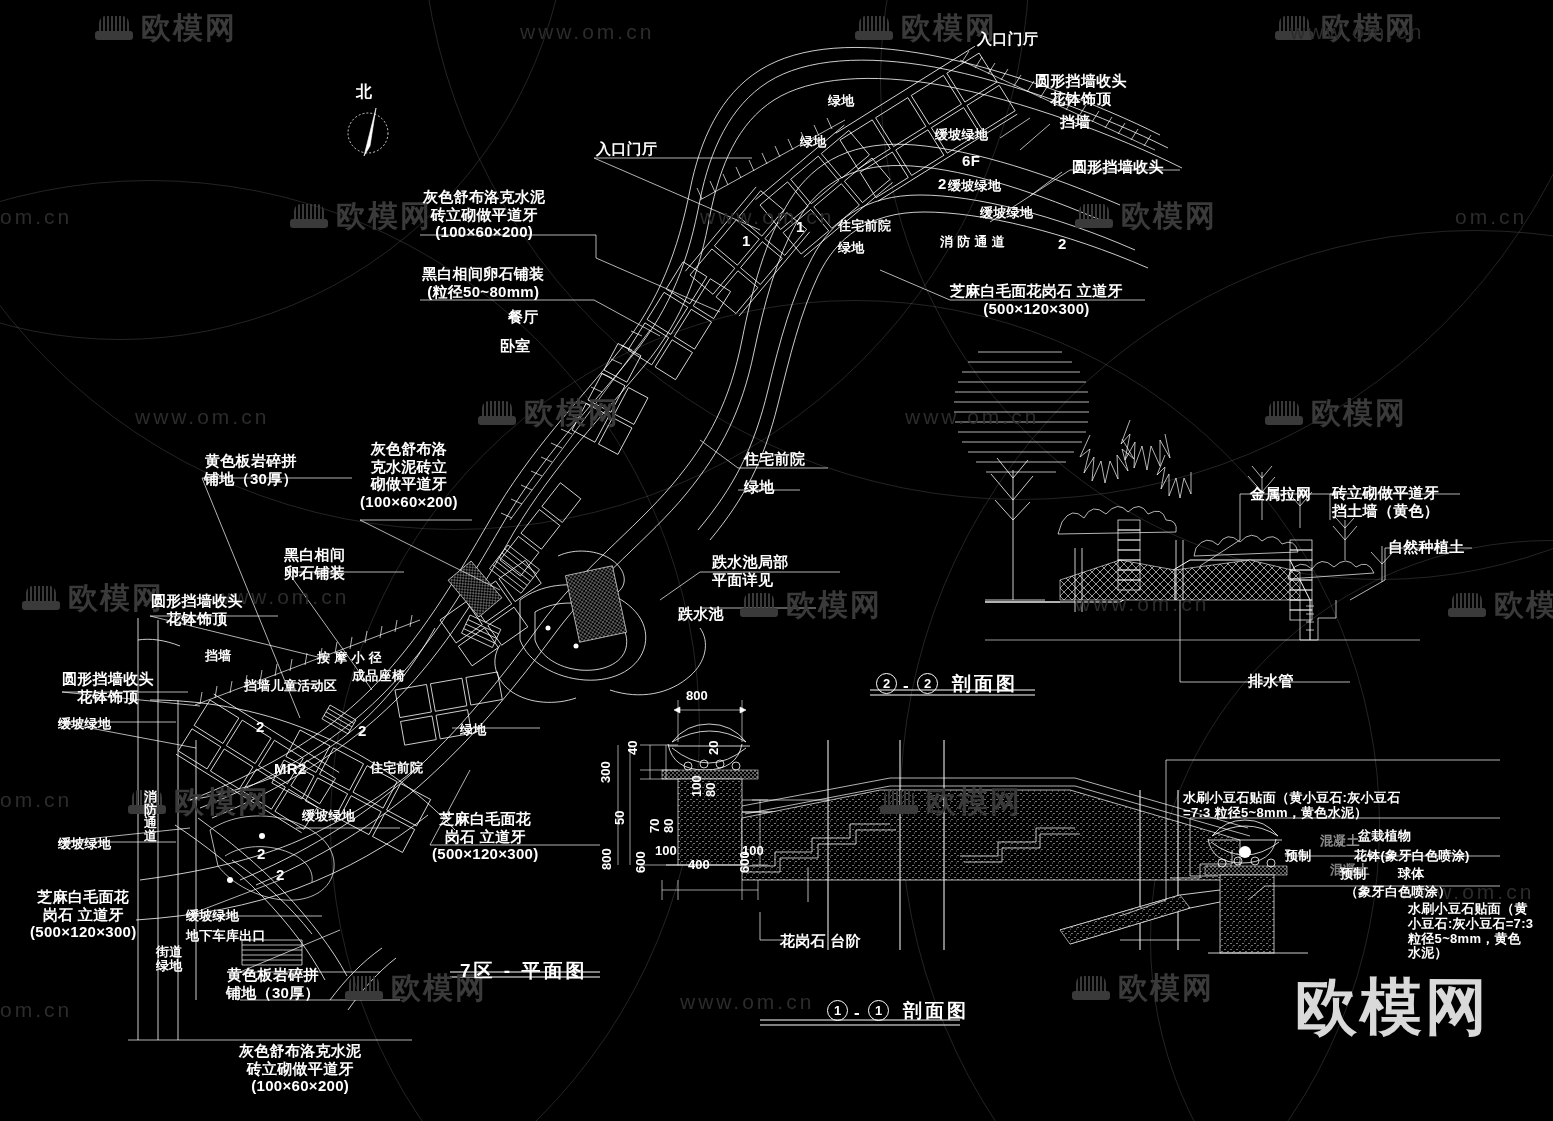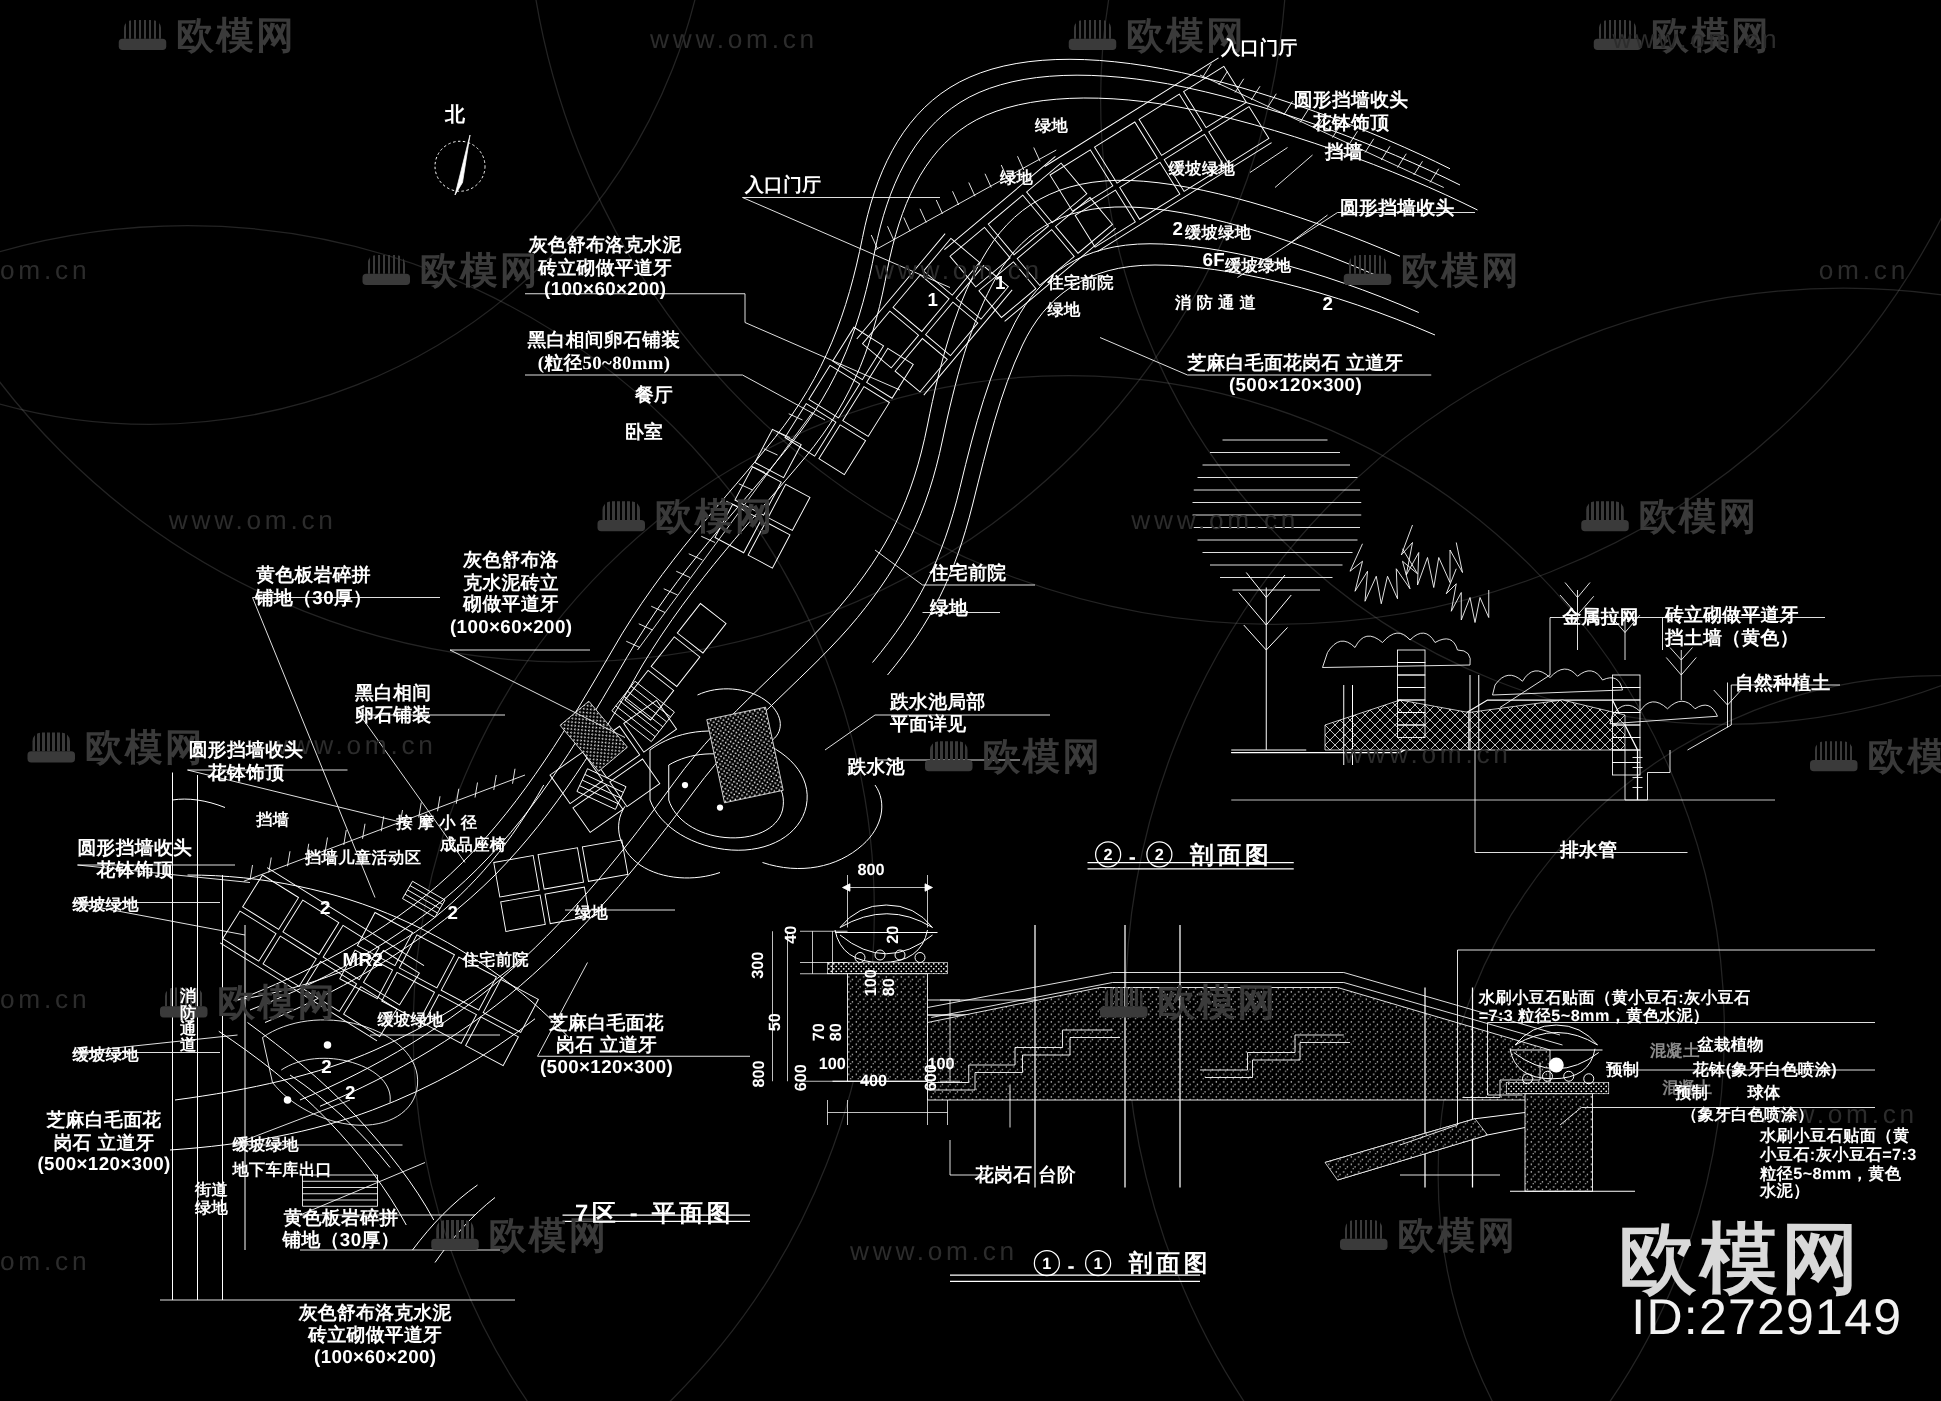--- a/index.html
+++ b/index.html
@@ -656,44 +656,43 @@
   <div class="wm-url" style="left:135px;top:405px;">www.om.cn</div>
   <div class="wm-url" style="left:905px;top:405px;">www.om.cn</div>
   <div class="wm-url" style="left:215px;top:585px;">www.om.cn</div>
   <div class="wm-url" style="left:1075px;top:592px;">www.om.cn</div>
   <div class="wm-url" style="left:0px;top:788px;">om.cn</div>
   <div class="wm-url" style="left:680px;top:990px;">www.om.cn</div>
   <div class="wm-url" style="left:0px;top:998px;">om.cn</div>
   <div class="wm-url" style="left:1400px;top:880px;">www.om.cn</div>
 
   <div class="wm-big" style="left:1295px;top:965px;">欧模网</div>
-  <div class="wm-id" style="left:1305px;top:1032px;">ID:2729149</div>
 
   <div class="north-txt" style="left:356px;top:82px;">北</div>
 
   <div class="lbl" style="left:977px;top:30px;">入口门厅</div>
   <div class="lbl" style="left:596px;top:140px;">入口门厅</div>
   <div class="lbl ctr" style="left:1035px;top:72px;">圆形挡墙收头
 花钵饰顶</div>
   <div class="lbl" style="left:1060px;top:113px;">挡墙</div>
   <div class="lbl" style="left:1072px;top:158px;">圆形挡墙收头</div>
   <div class="lbl ctr" style="left:423px;top:188px;">灰色舒布洛克水泥
 砖立砌做平道牙
 (100×60×200)</div>
-  <div class="lbl ctr" style="left:422px;top:265px;font-family:Liberation Serif, serif;">黑白相间卵石铺装
+  <div class="lbl ctr" style="left:422px;top:265px;">黑白相间卵石铺装
 (粒径50~80mm)</div>
   <div class="lbl" style="left:508px;top:308px;">餐厅</div>
   <div class="lbl" style="left:500px;top:337px;">卧室</div>
   <div class="lbl sm" style="left:828px;top:93px;">绿地</div>
   <div class="lbl sm" style="left:800px;top:134px;">绿地</div>
   <div class="lbl sm" style="left:838px;top:240px;">绿地</div>
   <div class="lbl sm" style="left:935px;top:127px;">缓坡绿地</div>
   <div class="lbl sm" style="left:948px;top:178px;">缓坡绿地</div>
   <div class="lbl sm" style="left:980px;top:205px;">缓坡绿地</div>
-  <div class="lbl" style="left:962px;top:152px;margin-top:48px;">6F</div>
+  <div class="lbl" style="left:962px;top:152px;">6F</div>
   <div class="lbl sm" style="left:940px;top:234px;">消 防 通 道</div>
   <div class="lbl ctr" style="left:950px;top:282px;">芝麻白毛面花岗石 立道牙
 (500×120×300)</div>
   <div class="lbl sm" style="left:838px;top:218px;">住宅前院</div>
   <div class="lbl" style="left:744px;top:450px;">住宅前院</div>
   <div class="lbl sm" style="left:370px;top:760px;">住宅前院</div>
   <div class="lbl" style="left:744px;top:478px;">绿地</div>
   <div class="lbl sm" style="left:460px;top:722px;">绿地</div>
   <div class="lbl" style="left:712px;top:553px;">跌水池局部
 平面详见</div>

